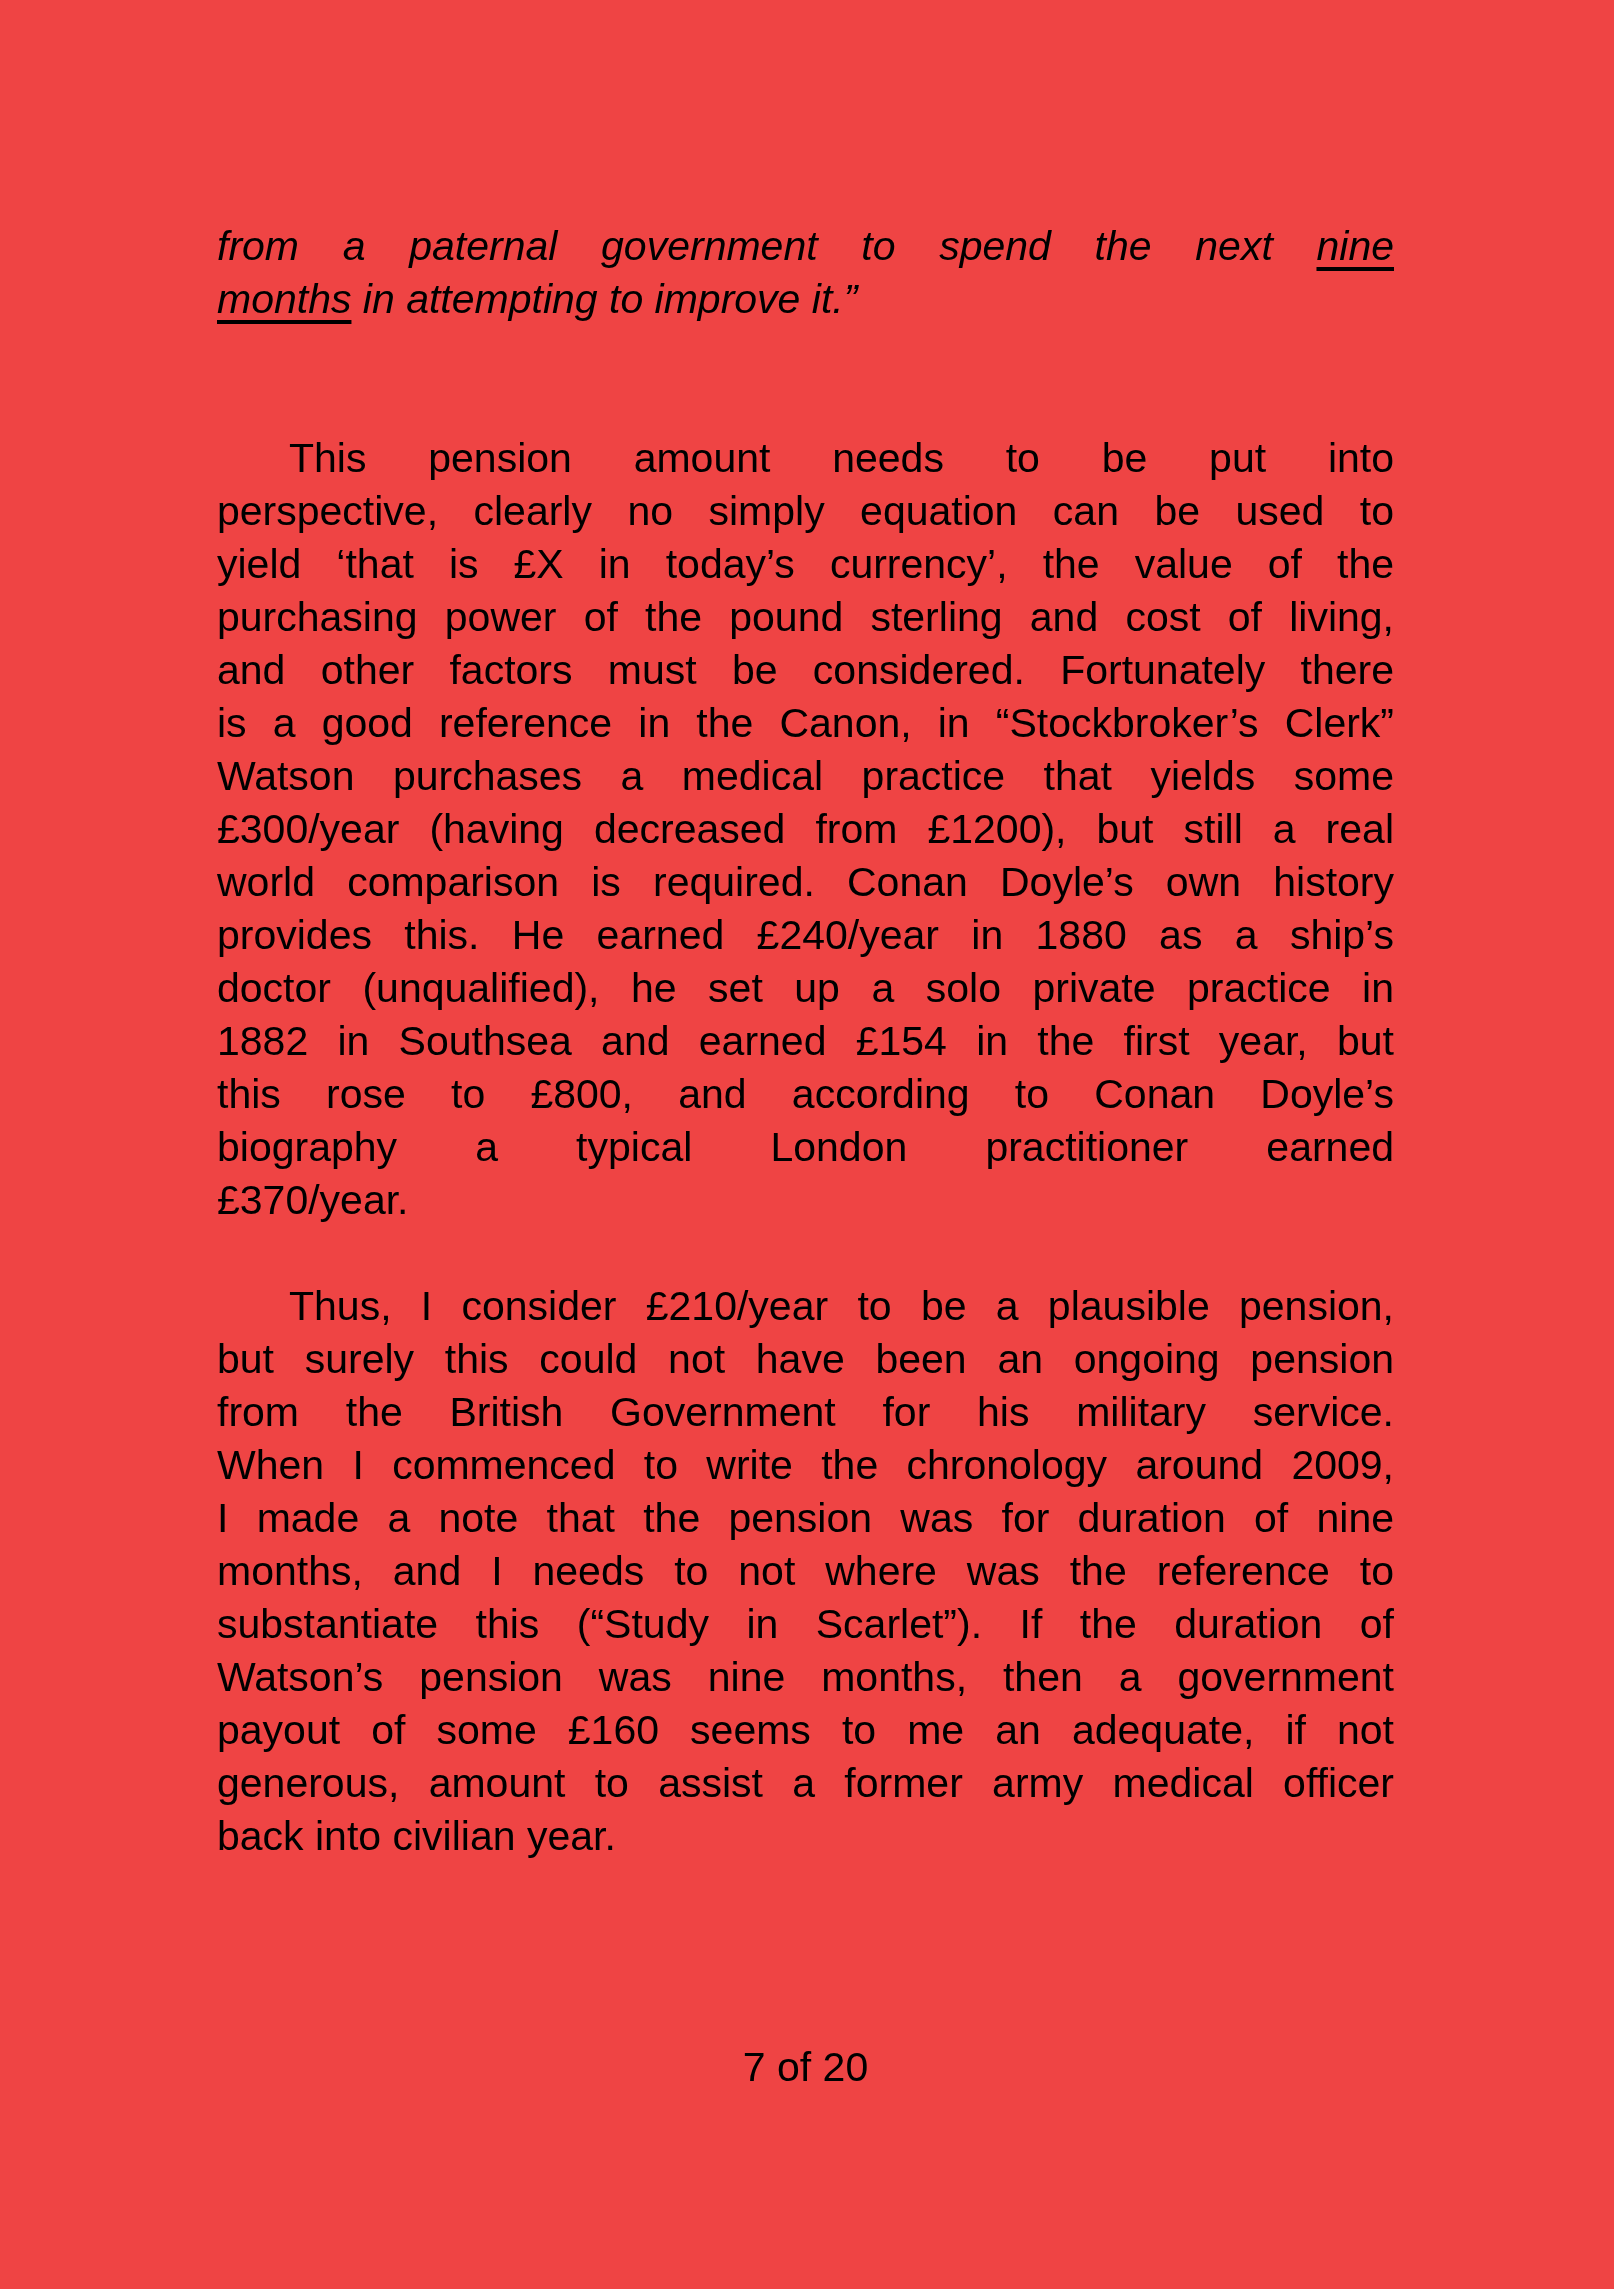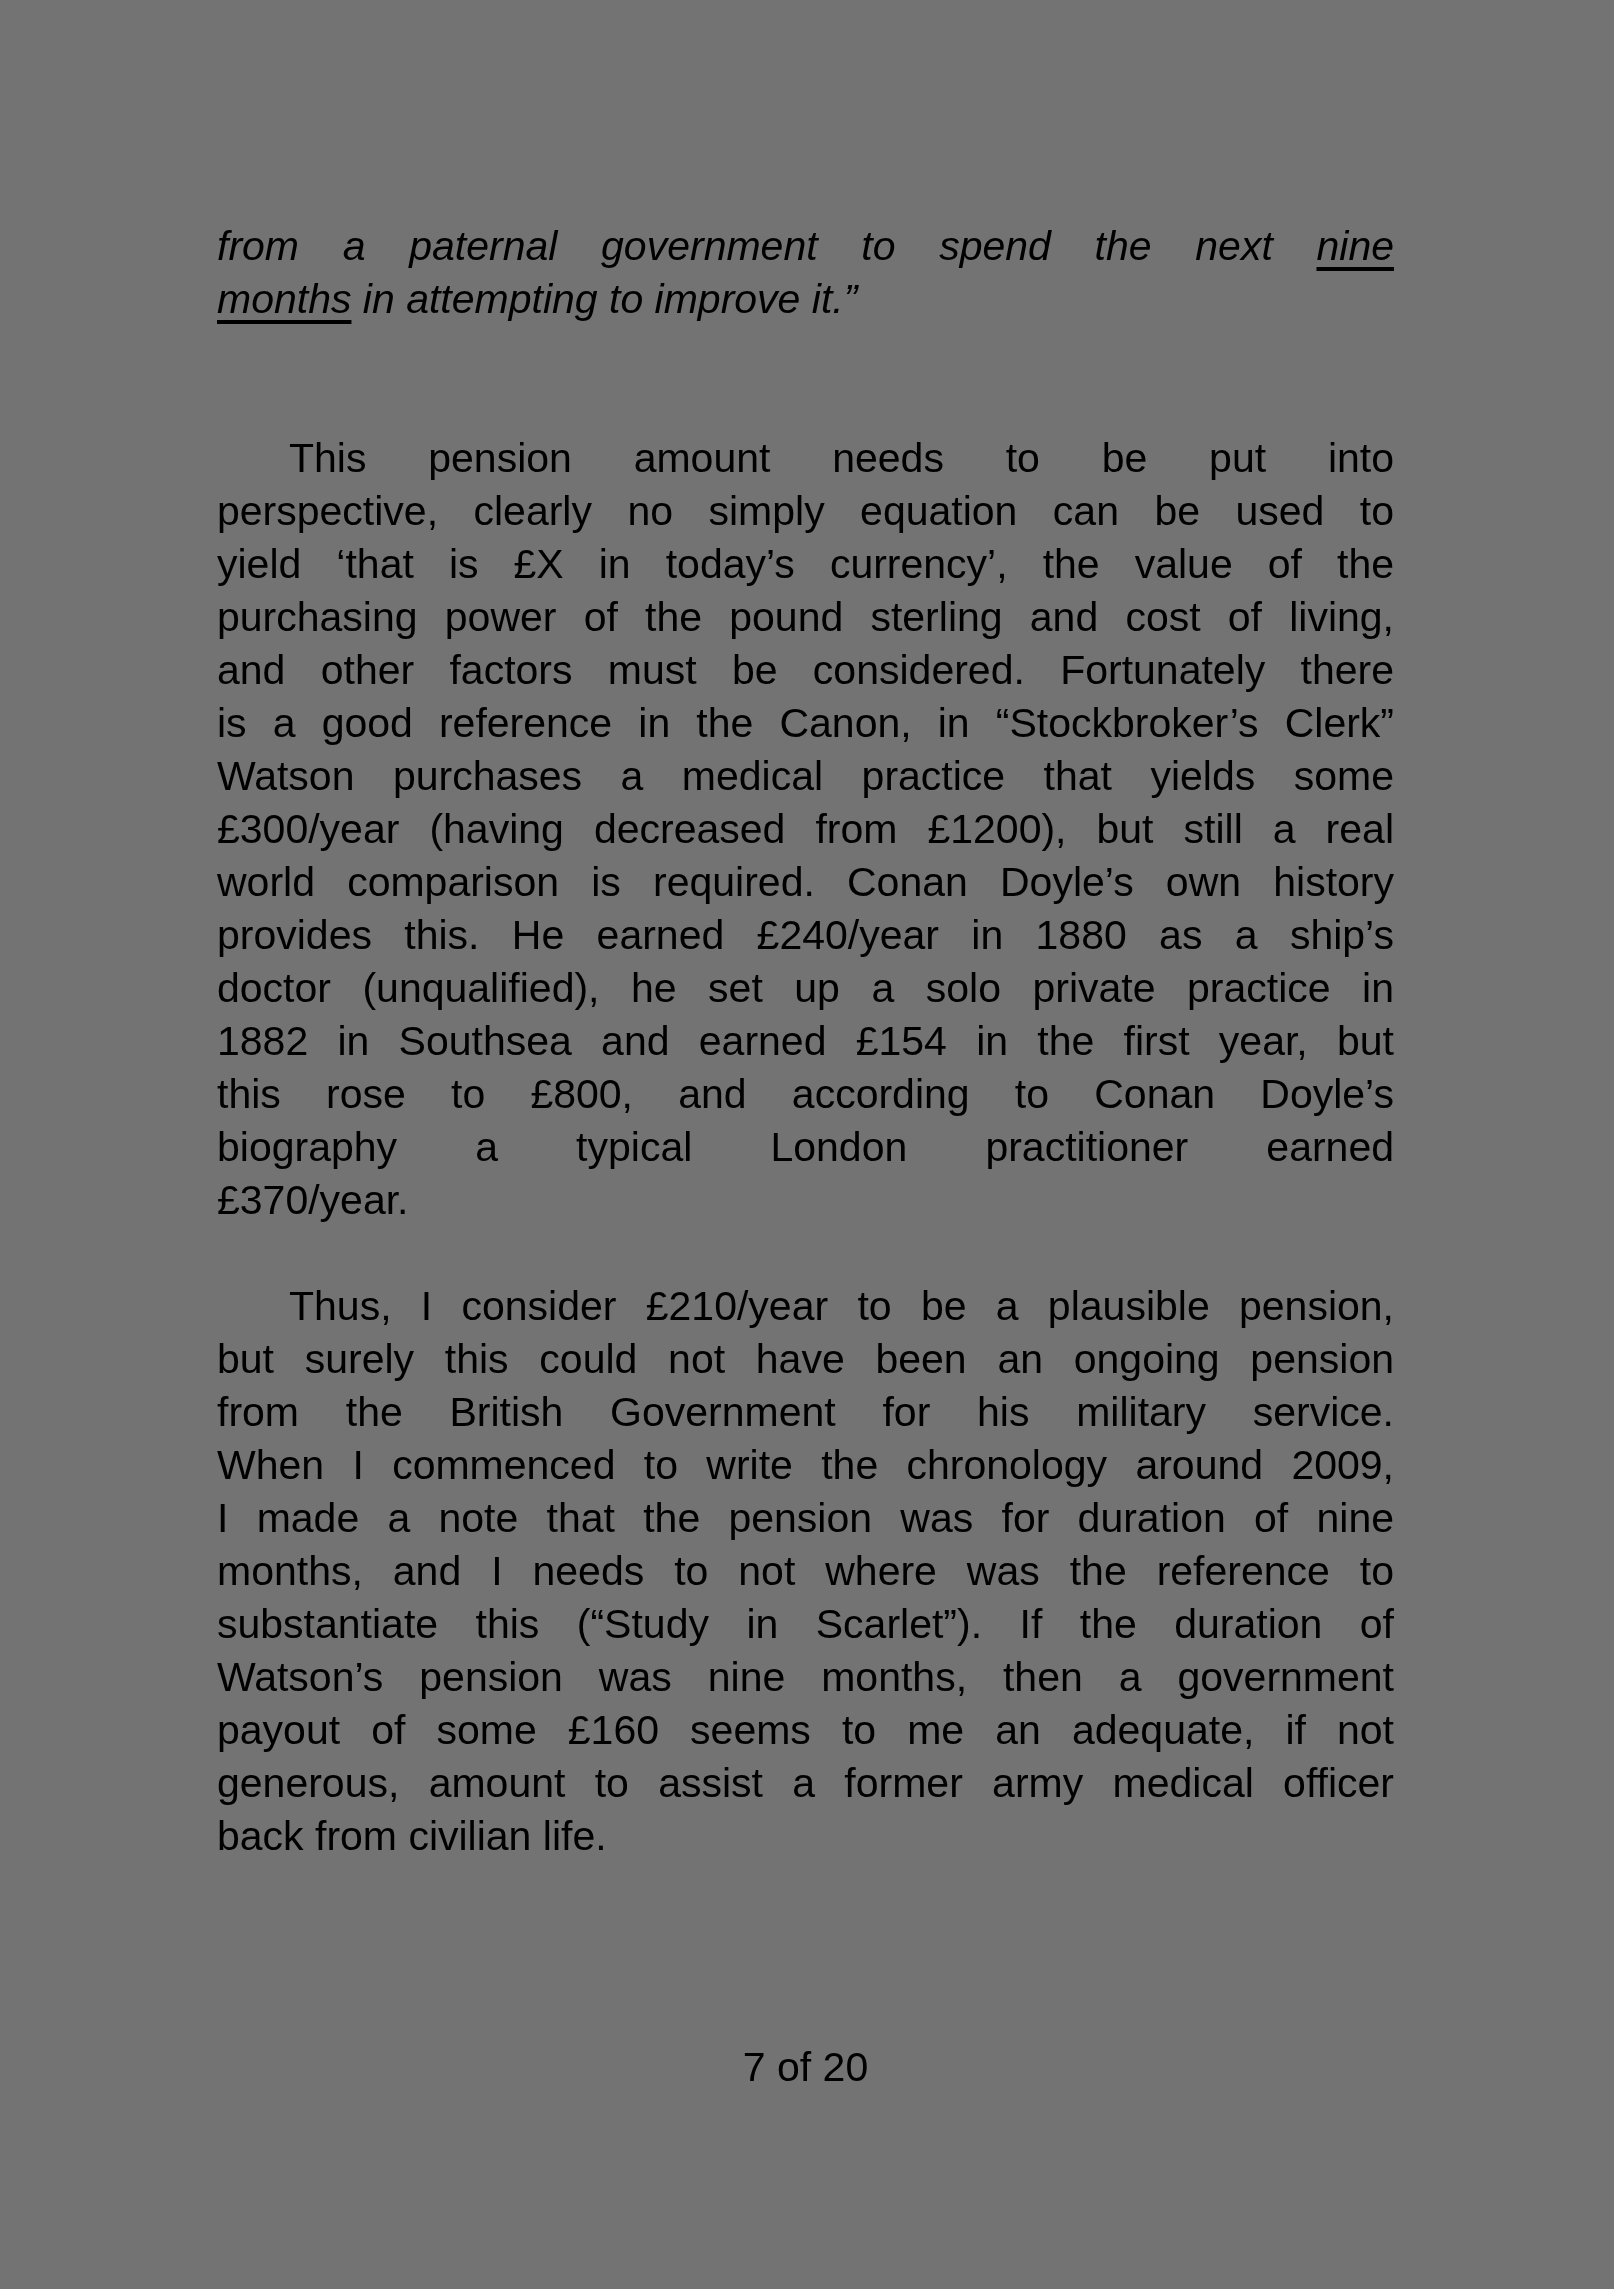--- a/index.html
+++ b/index.html
@@ -1,20 +1,20 @@
 <!DOCTYPE html>
 <html style="font-size:14.8px"><head>
 <meta charset="utf-8">
 <style>
   html, body { margin: 0; padding: 0; background: #ffffff; }
   .page {
     position: relative;
     width: 1614px;
     height: 2290px;
-    background: #737373;
+    background: #ef4444;
     color: #000000;
     font-family: "Liberation Sans", sans-serif;
     overflow: hidden;
   }
   .text-block {
     position: absolute;
     left: 217px;
     top: 220px;
     width: 1177px;
     font-size: 41px;
@@ -78,20 +78,20 @@
         <div class="line indent"><span>Thus, I consider £210/year to be a plausible pension,</span></div>
         <div class="line"><span>but surely this could not have been an ongoing pension</span></div>
         <div class="line"><span>from the British Government for his military service.</span></div>
         <div class="line"><span>When I commenced to write the chronology around 2009,</span></div>
         <div class="line"><span>I made a note that the pension was for duration of nine</span></div>
         <div class="line"><span>months, and I needs to not where was the reference to</span></div>
         <div class="line"><span>substantiate this (“Study in Scarlet”). If the duration of</span></div>
         <div class="line"><span>Watson’s pension was nine months, then a government</span></div>
         <div class="line"><span>payout of some £160 seems to me an adequate, if not</span></div>
         <div class="line"><span>generous, amount to assist a former army medical officer</span></div>
-        <div class="line last"><span>back from civilian life.</span></div>
+        <div class="line last"><span>back into civilian year.</span></div>
       </div>
     </main>
   <div class="footer">
     <span>7 of 20</span>
   </div>
 </div>
 
 
 </body></html>

